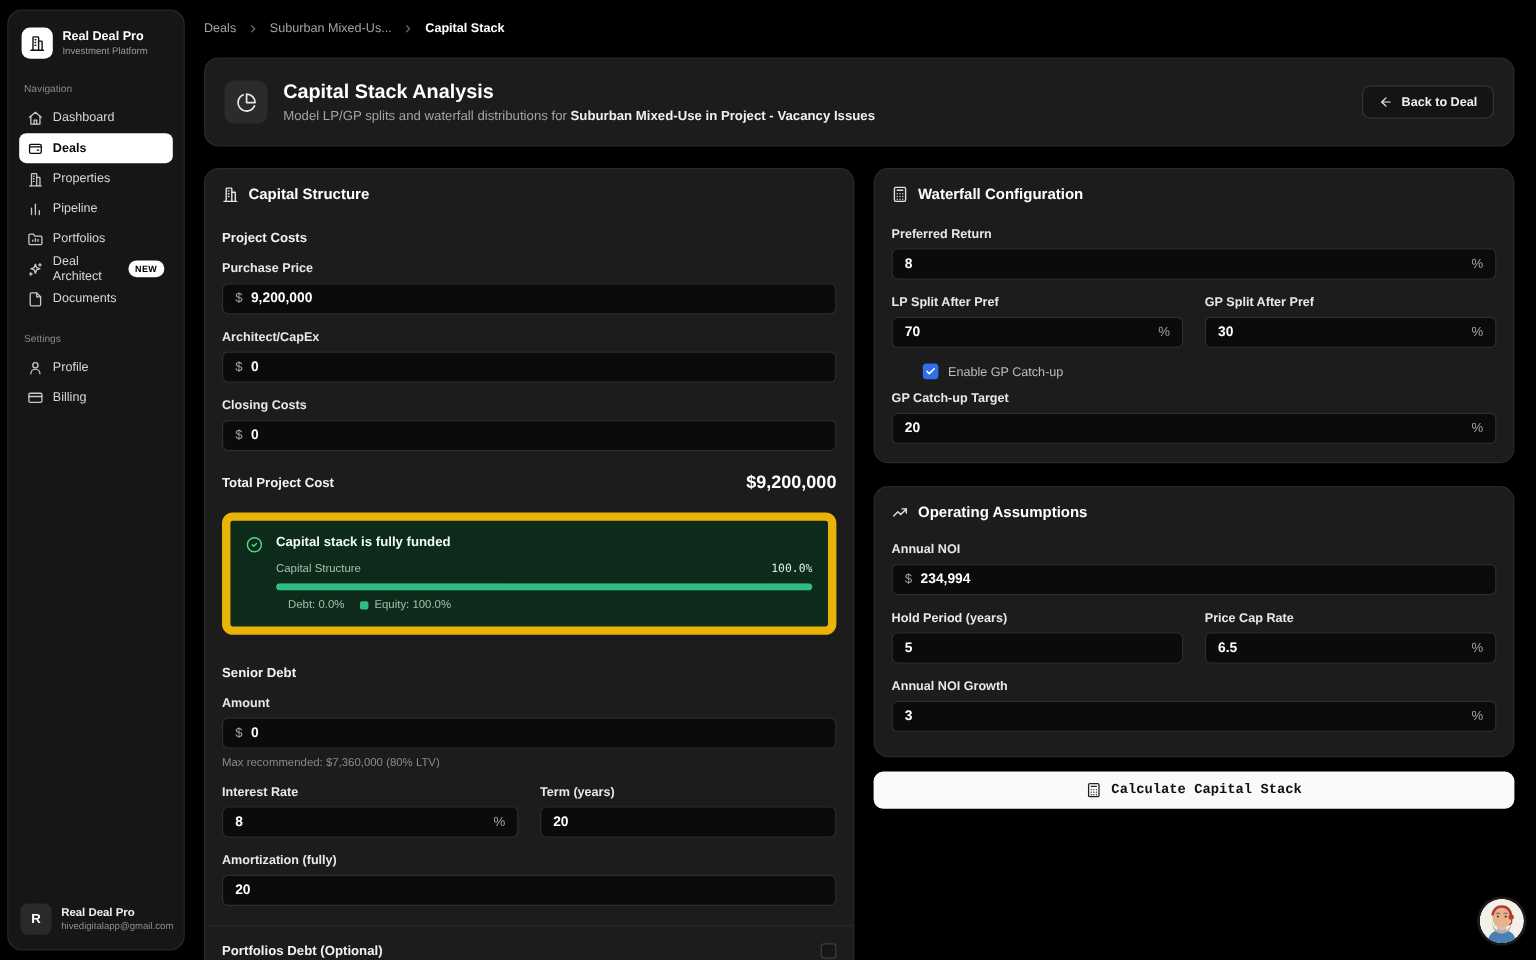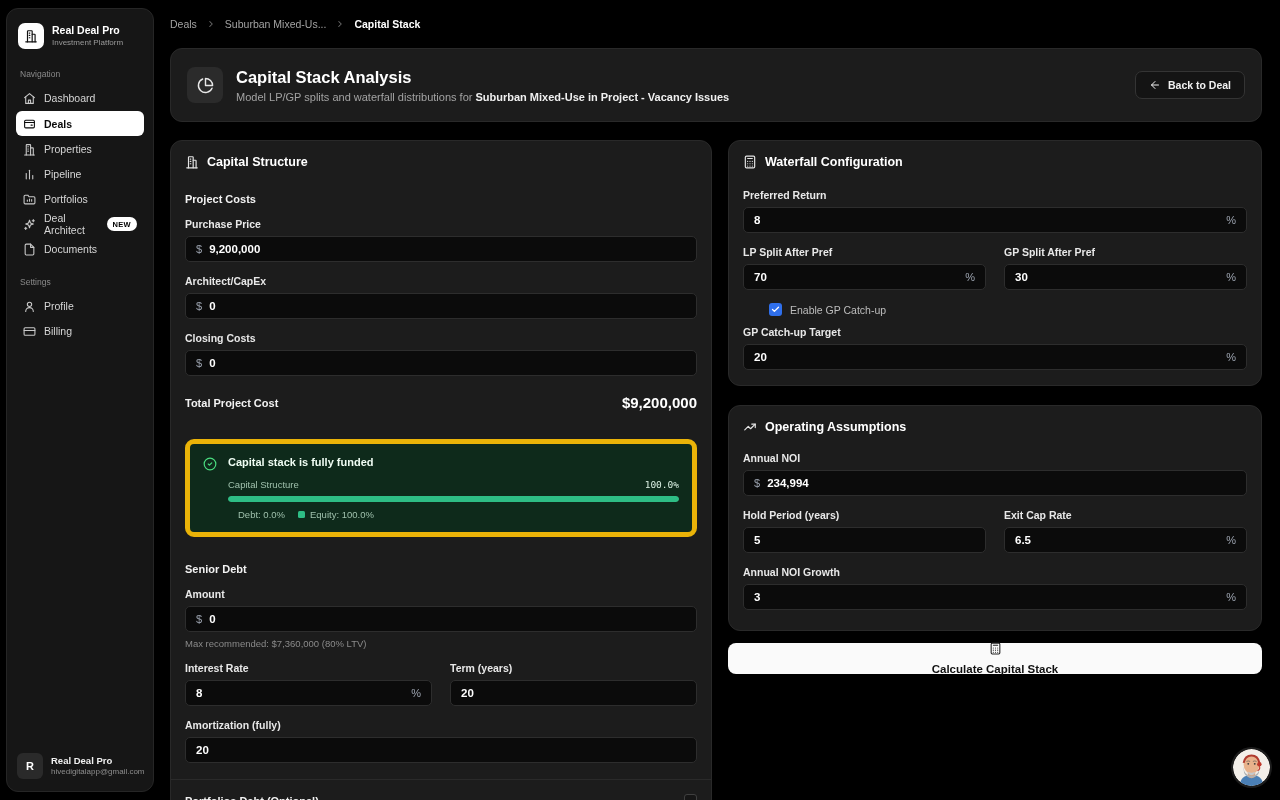--- a/index.html
+++ b/index.html
@@ -66,21 +66,21 @@
     color:#fff; font-family:"Liberation Sans", sans-serif; font-size:11.5px; font-weight:600; }
   .prefix { color:#9ca3af; font-size:11px; margin-right:7px; }
   .suffix { color:#9ca3af; font-size:11px; margin-left:6px; }
   .helper { font-size:9.5px; color:#8a8a8a; margin-top:6px; }
   .grid2 { display:grid; grid-template-columns:1fr 1fr; column-gap:18px; }
   .total-row { display:flex; align-items:center; justify-content:space-between; margin-top:18px;gap:43px; }
   .total-label { font-size:11px; font-weight:700; color:#f2f2f2; }
   .total-value { font-size:15px; font-weight:700; color:#fff; }
 
   
-  .fund-box { margin-top:28px; background:#0e2a1b; border:5px solid #eab308; border-radius:9px;
+  .fund-box { margin-top:16px; background:#0e2a1b; border:7px solid #eab308; border-radius:9px;
     padding:12px 13px; display:flex; gap:11px; }
   .fund-box .ficon { display:flex; width:14px; height:14px; color:#4ade80; margin-top:1px; flex:0 0 auto; }
   .fund-body { flex:1; }
   .fund-title { font-size:11px; font-weight:700; color:#f0fdf4; }
   .fund-row { display:flex; justify-content:space-between; align-items:center; margin-top:11px; }
   .fund-bar-label { font-size:9.5px; color:#9fc0ac; }
   .fund-bar-value { font-family:"DejaVu Sans Mono", monospace; font-size:9.5px; color:#d9efe2; }
   .bar-track { margin-top:6px; height:6px; border-radius:3px; background:#1c3a29; overflow:hidden; }
   .bar-fill { height:100%; border-radius:3px; background:#2ebd85; }
   .fund-legend { display:flex; align-items:center; gap:13px; margin-top:7px;
@@ -94,21 +94,21 @@
     border-radius:3px; cursor:pointer; }
   .cb-row { display:flex; align-items:center; gap:8px; margin-top:13px;padding-left:26px; }
   .cb-checked { width:13px; height:13px; background:#2f6feb; border-radius:3px; cursor:pointer;
     display:flex; align-items:center; justify-content:center; color:#fff; }
   .cb-label { font-size:10.5px; color:#bdbdbd; }
 
   
   .calc-btn { position:absolute; left:728px; top:643px; width:534px; height:31px;
     background:#fafafa; border:none; border-radius:8px; color:#111; font-size:11.5px;
     font-weight:700; display:flex; align-items:center; justify-content:center; gap:8px;
-    cursor:pointer; font-family:Liberation Sans, sans-serif;flex-direction:column; }
+    cursor:pointer; font-family:Liberation Mono, monospace; }
   .calc-btn .bicon { display:flex; width:13px; height:13px; color:#222; }
 
   
   .chat-avatar { position:absolute; left:1233px; top:749px; width:37px; height:37px;
     border-radius:50%; overflow:hidden; cursor:pointer; box-shadow:0 0 0 2px #1c1c1c; }
 
   .mt20 { margin-top:20px; } .mt24 { margin-top:24px; } .mt26 { margin-top:26px; }
 </style>
 </head>
 <body>
@@ -445,21 +445,21 @@
     </div>
 
     <div class="grid2">
       <div>
         <div class="field-label">Hold Period (years)</div>
         <div class="input-box">
           <input value="5" style="">
         </div>
       </div>
       <div>
-        <div class="field-label">Exit Cap Rate</div>
+        <div class="field-label">Price Cap Rate</div>
         <div class="input-box">
           <input value="6.5" style="">
           <span class="suffix">%</span>
         </div>
       </div>
     </div>
 
     <div class="field-label">Annual NOI Growth</div>
     <div class="input-box">
       <input value="3" style="">

